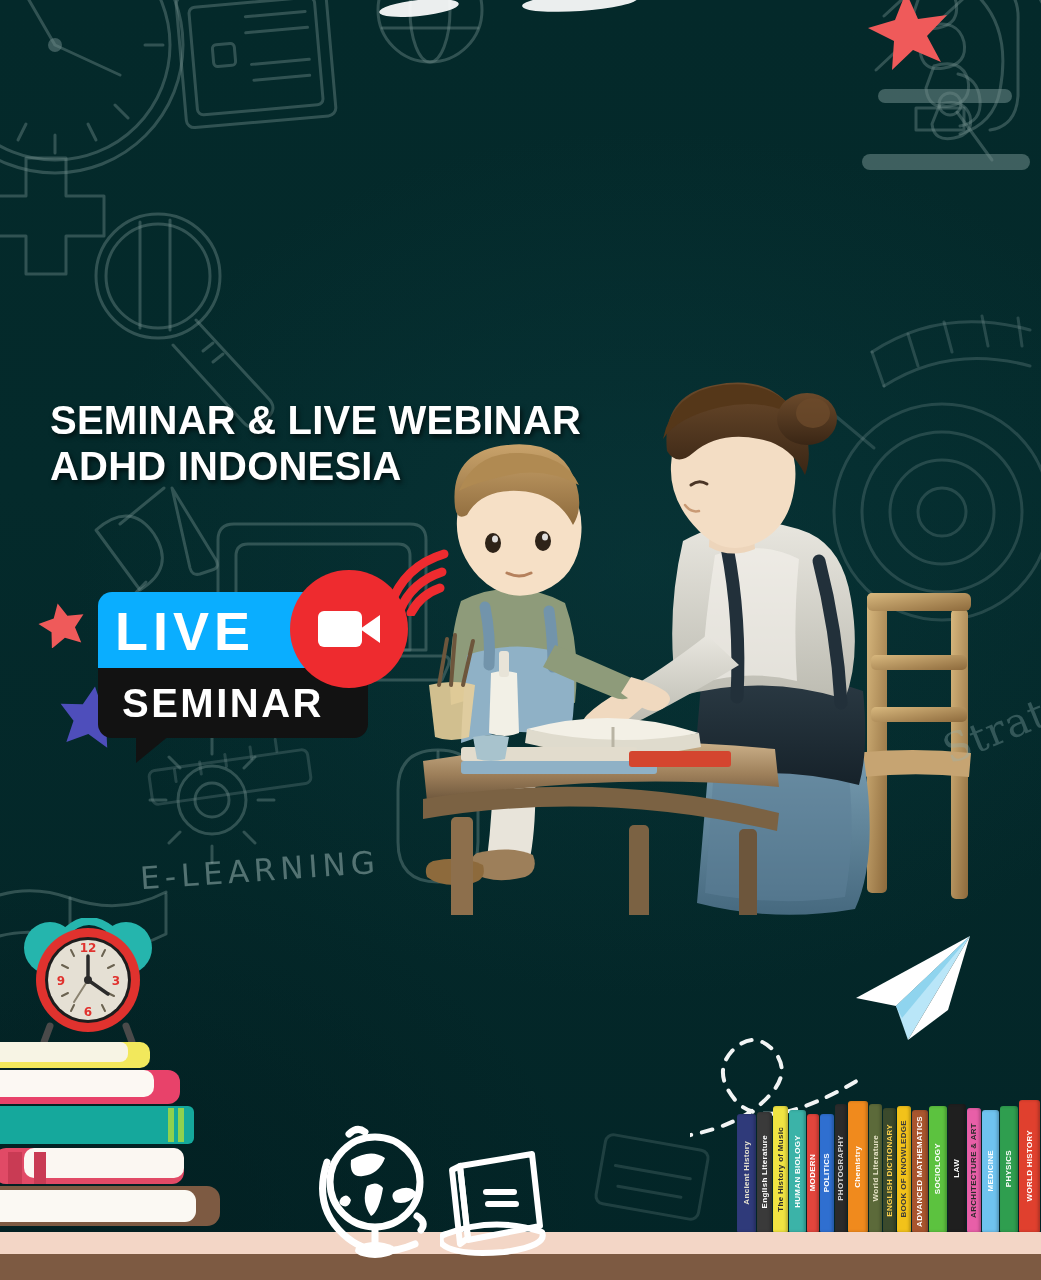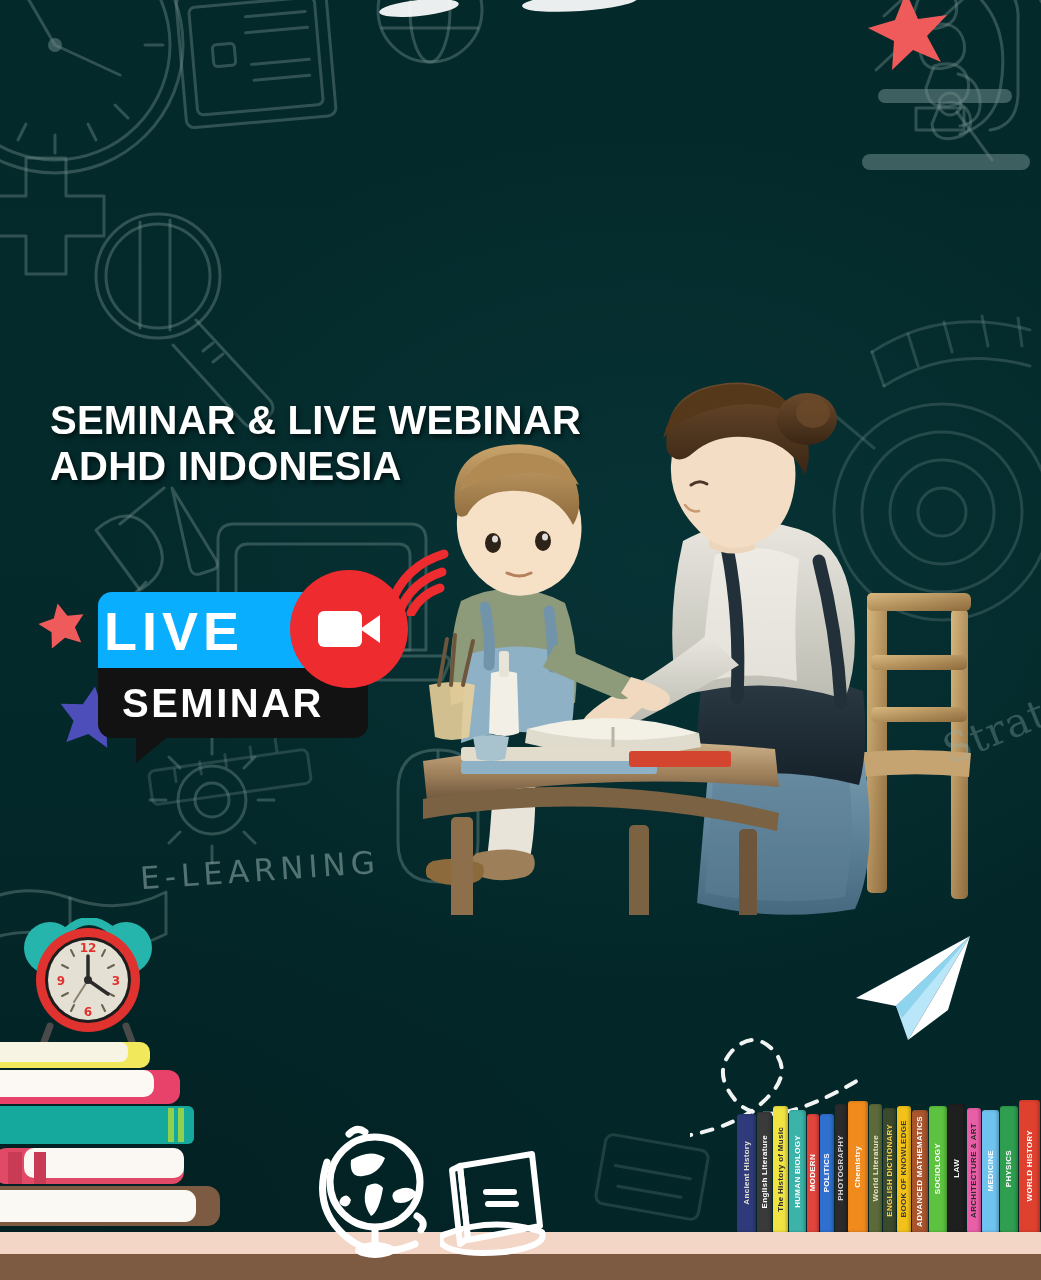--- a/index.html
+++ b/index.html
@@ -33,21 +33,21 @@
 
   
   .badge{position:absolute;left:98px;top:592px;width:285px;height:170px;}
   .badge .blue{
     position:absolute;left:0;top:0;width:270px;height:78px;
     background:#0aaeff;border-radius:14px 14px 0 0;
     display:flex;align-items:center;
   }
   .badge .blue span{
     color:#fff;font-weight:bold;font-size:54px;letter-spacing:5px;
-    padding-left:6px;line-height:1;
+    padding-left:17px;line-height:1;
   }
   .badge .black{
     position:absolute;left:0;top:76px;width:270px;height:70px;
     background:#121212;border-radius:0 0 14px 14px;
     display:flex;align-items:center;
   }
   .badge .black span{
     color:#fff;font-weight:bold;font-size:40px;letter-spacing:2.5px;
     padding-left:24px;line-height:1;
   }

